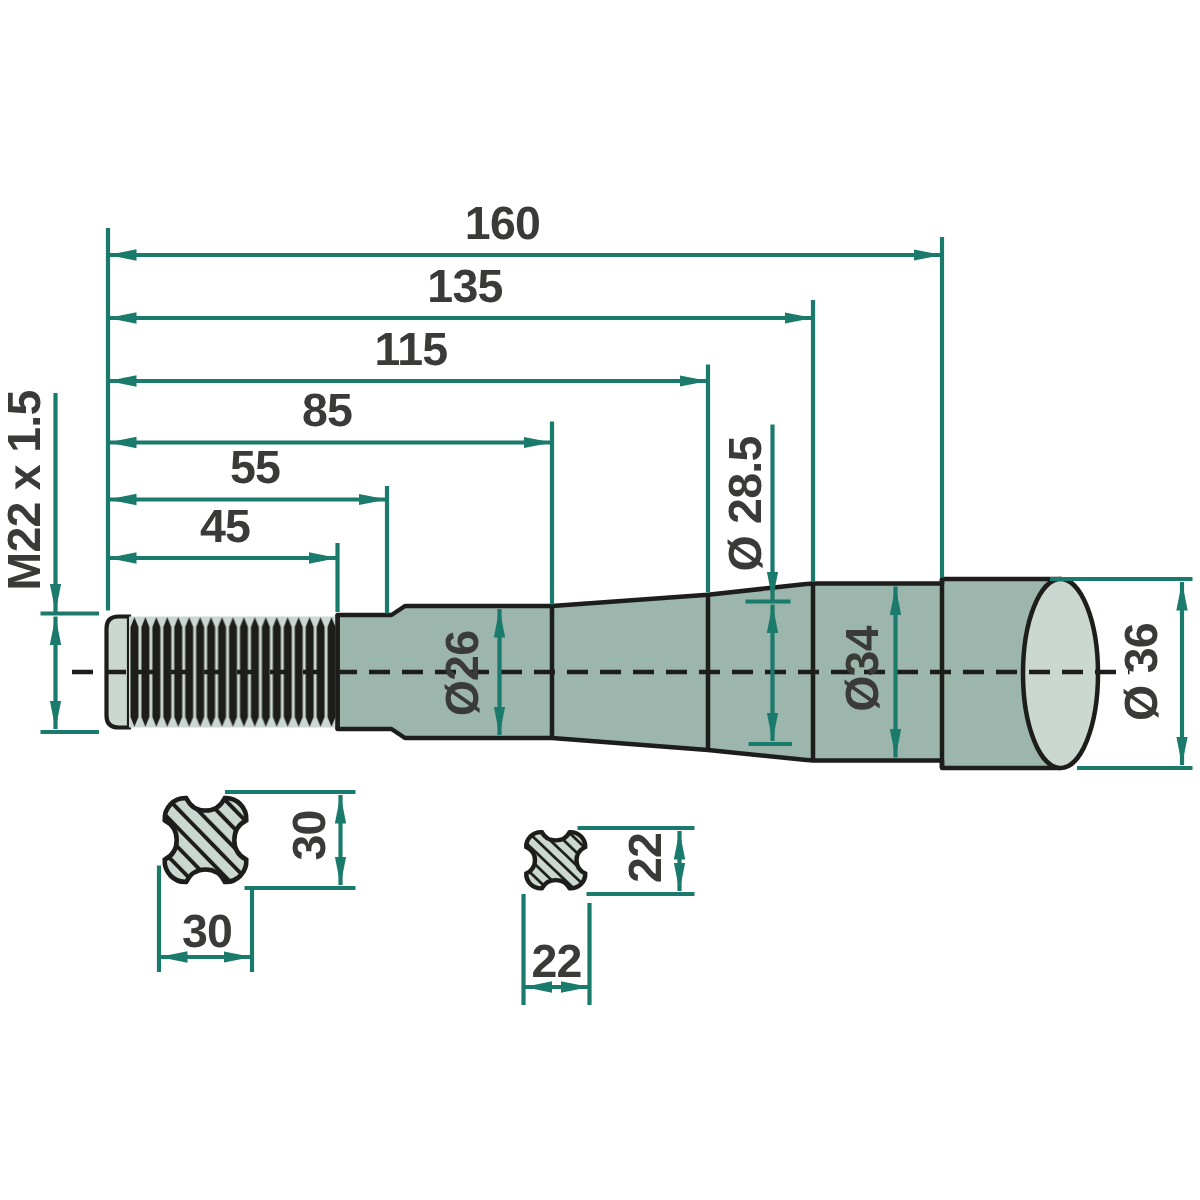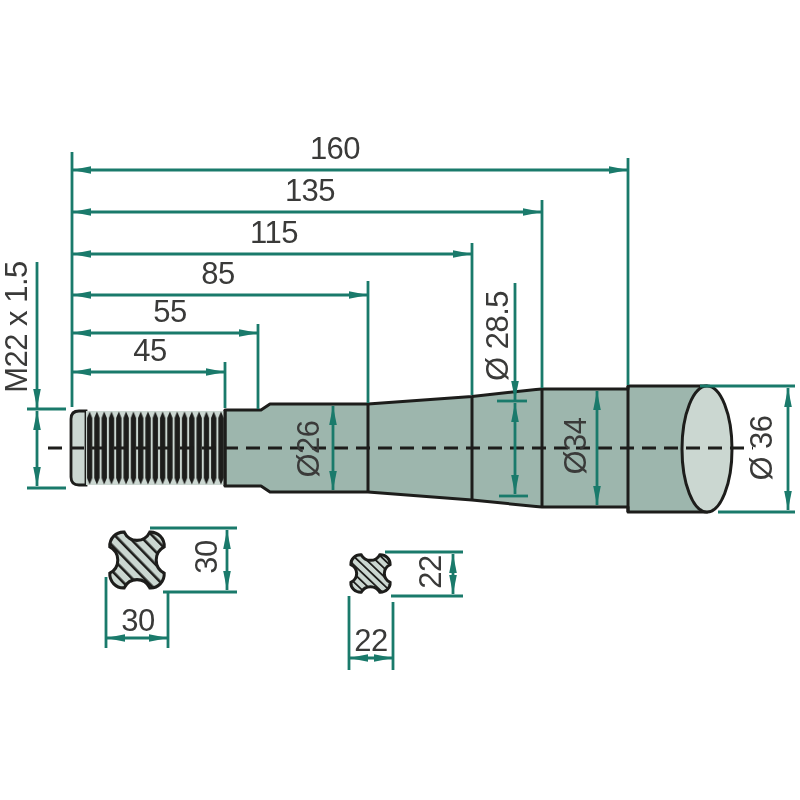--- a/index.html
+++ b/index.html
@@ -1,16 +1,16 @@
 <!DOCTYPE html>
 <html><head>
 <meta charset="utf-8">
 <style>
   html,body{margin:0;padding:0;background:#ffffff;}
-  .stage{position:relative;width:800px;height:800px;background:#fff;overflow:hidden;}
+  .stage{position:relative;width:800px;height:800px;background:#fff;overflow:hidden;font-weight:bold;}
   svg{position:absolute;left:0;top:0;}
   text{font-family:"Liberation Sans","DejaVu Sans",sans-serif;fill:#3a3a39;}
   .dim-num{font-size:31px;letter-spacing:-0.5px;}
   .teal-ln{stroke:#1a7a6b;stroke-width:2.8;fill:none;}
   .blk-ln{stroke:#1d1d1b;stroke-width:3;fill:none;}
 </style>
 </head>
 <body>
 
 <div class="stage">

